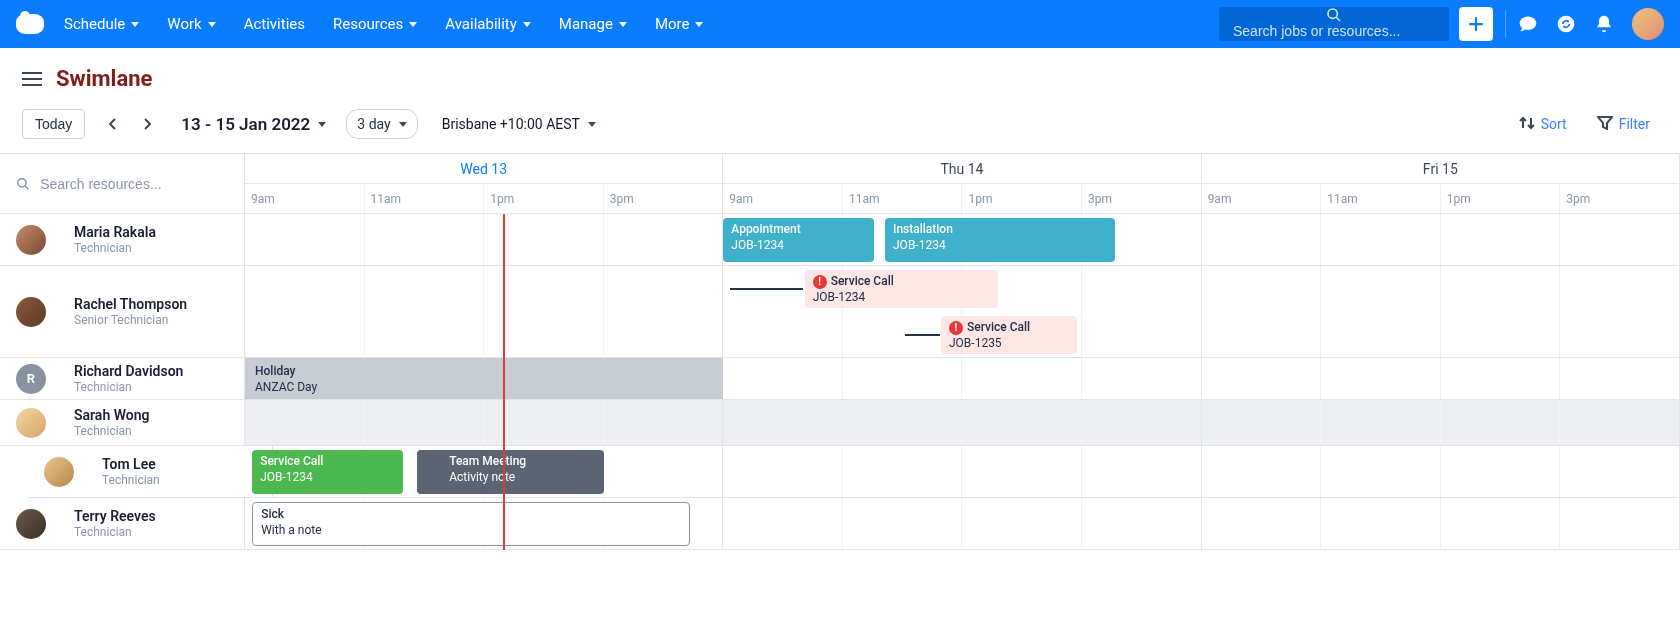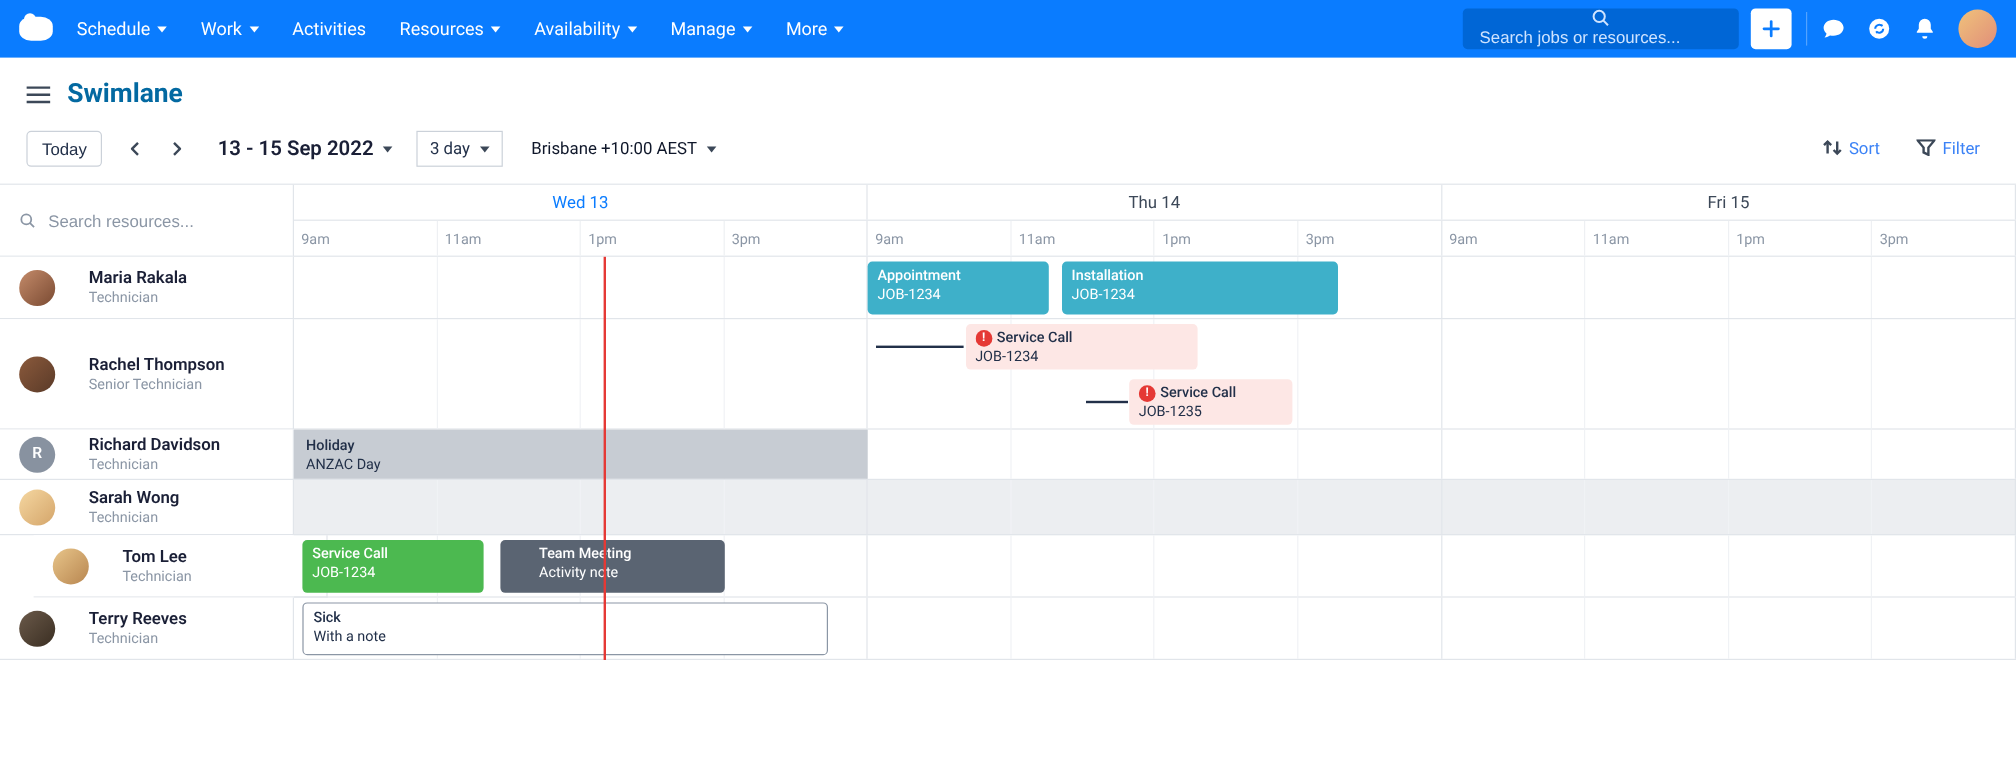--- a/index.html
+++ b/index.html
@@ -18,29 +18,29 @@
   .search-box input::placeholder { color: #cfe4ff; }
   .add-btn { background: #fff; width: 34px; height: 34px; border-radius: 4px; display: flex; align-items: center; justify-content: center; color: #0a7cff; font-size: 22px; font-weight: 600; cursor: pointer; }
   .divider-v { width: 1px; height: 28px; background: rgba(255,255,255,0.3); margin: 0 12px; }
   .topnav-icons { display: flex; align-items: center; gap: 18px; }
   .topnav-icon { color: #fff; cursor: pointer; display: flex; }
   .avatar { width: 32px; height: 32px; border-radius: 50%; background: linear-gradient(135deg, #f0c27b, #e08e79); cursor: pointer; }
 
   
   .page-header { display: flex; align-items: center; gap: 14px; padding: 18px 22px 8px; }
   .hamburger { cursor: pointer; }
-  .page-title { font-size: 22px; font-weight: 700; color: #0369a1; }
+  .page-title { font-size: 22px; font-weight: 700; color: #7f1d1d; }
 
   
   .toolbar { display: flex; align-items: center; gap: 14px; padding: 10px 22px 14px; border-bottom: 1px solid #e1e5ea; }
   .btn-outline { border: 1px solid #cbd1d9; border-radius: 4px; padding: 6px 12px; background: #fff; cursor: pointer; font-size: 14px; color: #223049; }
   .nav-arrows { display: flex; gap: 6px; }
   .arrow-btn { width: 28px; height: 30px; display: flex; align-items: center; justify-content: center; border-radius: 4px; cursor: pointer; }
   .date-range { font-size: 17px; font-weight: 600; color: #1a1f36; display: flex; align-items: center; gap: 8px; cursor: pointer; padding: 0 6px; }
-  .select-box { border: 1px solid #cbd1d9; border-radius: 0; padding: 6px 10px; display: flex; align-items: center; gap: 8px; cursor: pointer; background: #fff; font-size: 14px; }
+  .select-box { border: 1px solid #cbd1d9; border-radius: 12px; padding: 6px 10px; display: flex; align-items: center; gap: 8px; cursor: pointer; background: #fff; font-size: 14px; }
   .tz-select { display: flex; align-items: center; gap: 8px; cursor: pointer; padding: 6px 10px; font-size: 14px; color: #0f172a; }
   .toolbar-spacer { flex: 1; }
   .tool-action { display: flex; gap: 6px; cursor: pointer; padding: 4px 8px; font-size: 14px; color: #3b82f6; }
 
   
   .grid-wrap { display: flex; position: relative; }
   .left-col { width: 245px; flex-shrink: 0; border-right: 1px solid #e1e5ea; }
   .right-col { flex: 1; overflow: hidden; position: relative; }
 
   .search-resources { height: 60px; display: flex; align-items: center; padding: 0 16px; gap: 10px; border-bottom: 1px solid #e1e5ea; }
@@ -171,21 +171,21 @@
           <polyline points="6,1 1,6 6,11"></polyline>
         </svg>
     </div>
     <div class="arrow-btn">
       <svg width="8" height="12" viewBox="0 0 8 12" fill="none" stroke="#3c4858" stroke-width="2">
           <polyline points="2,1 7,6 2,11"></polyline>
         </svg>
     </div>
   </div>
   <div class="date-range">
-    <span>13 - 15 Sep 2022</span>
+    <span>13 - 15 Jan 2022</span>
     <span class="caret-dark"></span>
   </div>
   <div class="select-box">
     <span>3 day</span>
     <span class="caret-dark"></span>
   </div>
   <div class="tz-select">
     <span>Brisbane +10:00 AEST</span>
     <span class="caret-dark"></span>
   </div>

